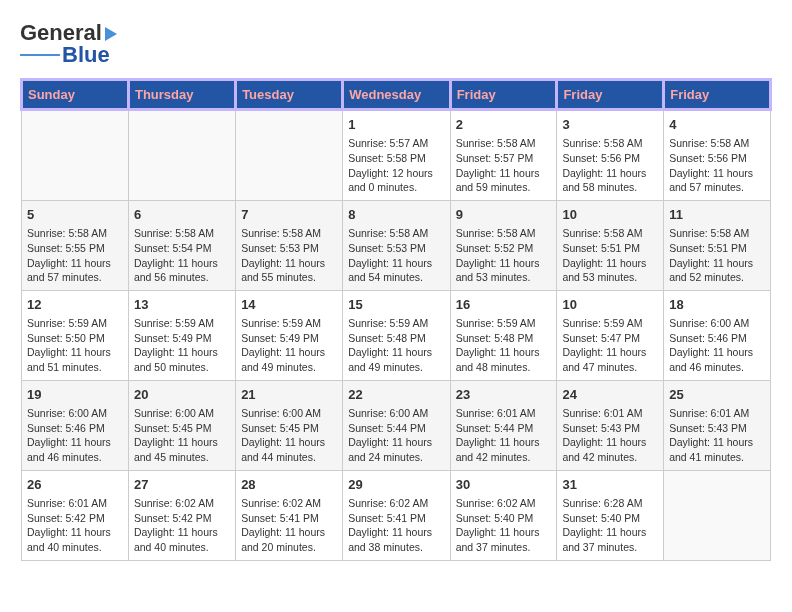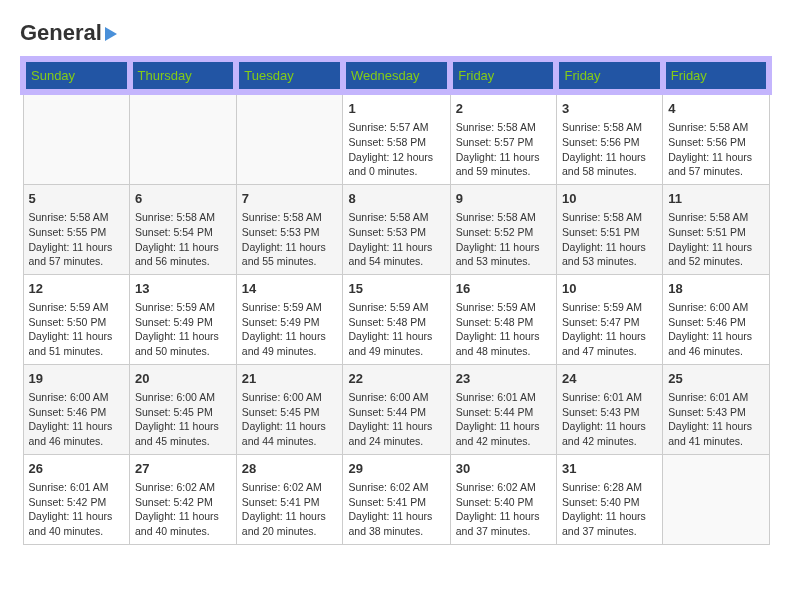--- a/index.html
+++ b/index.html
@@ -34,26 +34,26 @@
       font-weight: bold;
       color: #333;
     }
     .calendar-table {
       width: 100%;
       border-collapse: collapse;
       font-size: 11px;
     }
     .calendar-table thead tr th {
       background: #2255a4;
-      color: #84cc16;
+      color: #fca5a5;
       padding: 6px 5px;
       text-align: left;
       font-size: 13px;
-      font-weight: normal;
-      border: 6px solid #c4b5fd;
+      font-weight: bold;
+      border: 3px solid #c4b5fd;
     }
     .calendar-table tbody tr td {
       vertical-align: top;
       padding: 5px 5px;
       border: 1px solid #ccc;
       width: 108px;
       min-height: 80px;
       background: #fff;
       color: #333;
       line-height: 1.4;
@@ -76,20 +76,24 @@
     }
   </style>
 </head>
 <body>
 
 <div class="header-section">
   <div class="logo">
     <div style="display:flex; align-items:center;">
       <span style="font-size:22px; font-weight:bold; color:#333;">General</span>
       <span style="display:inline-block; width:0; height:0; border-top:7px solid transparent; border-bottom:7px solid transparent; border-left:12px solid #4a90d9; margin-left:3px; margin-top:2px;"></span>
+    </div>
+    <div style="display:flex; align-items:center; margin-top:-4px;">
+      <span style="width:40px; height:2px; background:#4a90d9; display:inline-block; margin-right:2px;"></span>
+      <span style="font-size:22px; font-weight:bold; color:#2255a4; margin-left:0;">Blue</span>
     </div>
   </div>
   <div class="title-section">
     <div class="month-title"></div>
     <div class="location-title"></div>
   </div>
 </div>
 
 <table class="calendar-table">
   <thead>

